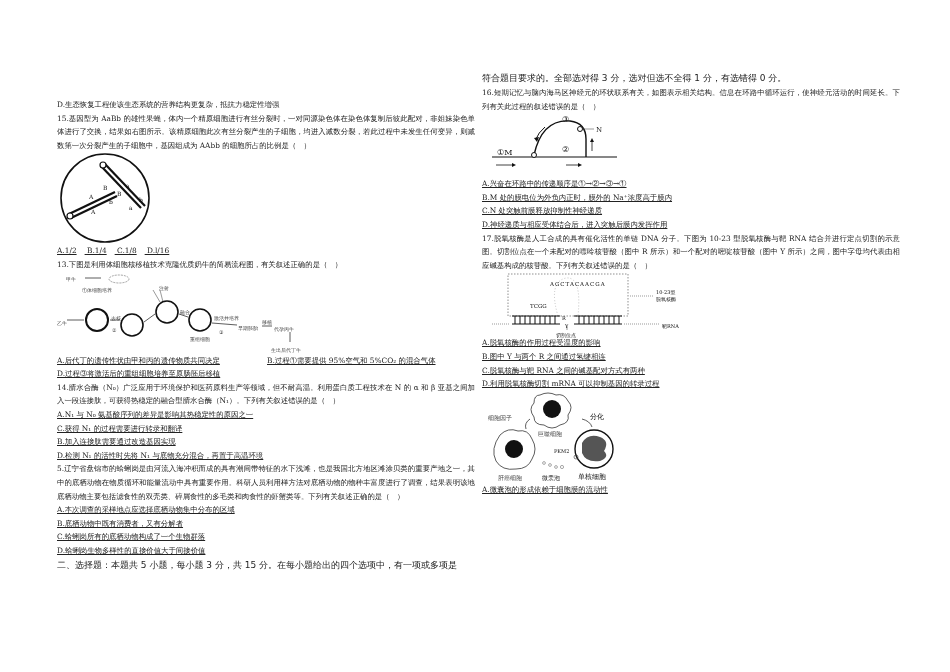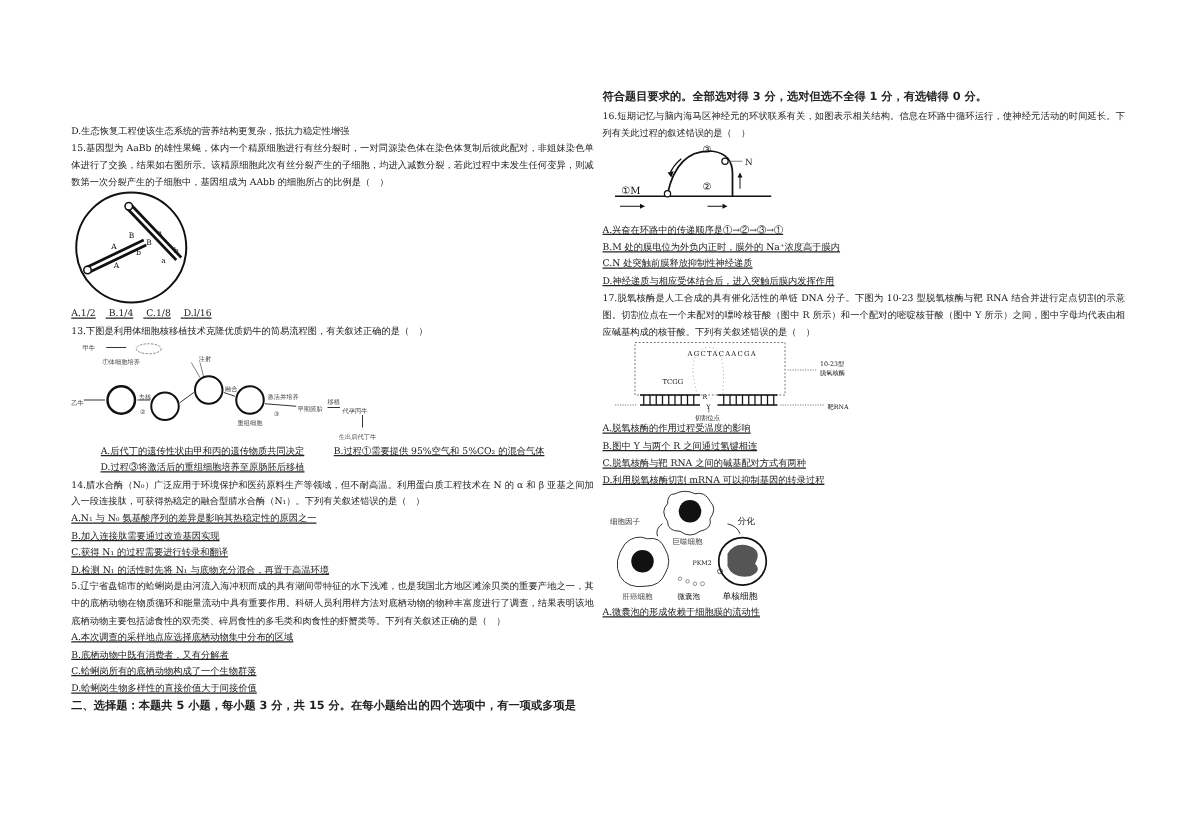--- a/index.html
+++ b/index.html
@@ -3,25 +3,25 @@
 <meta charset="utf-8">
 <style>
   html, body { margin: 0; padding: 0; background: #ffffff; }
   body { width: 950px; height: 672px; position: relative; overflow: hidden;
          font-family: "DejaVu Serif", "Liberation Serif", serif; color: #222; }
   .col { position: absolute; top: 70px; width: 418px; font-size: 7.4px; line-height: 13.6px; }
   .col.left { left: 57px; margin-top: 28px; }
   .col.right { left: 482px; }
   .p { margin: 0; white-space: normal; text-align: justify; }
   .opt { margin: 0; white-space: nowrap; text-decoration: underline; }
-  .sec { font-family: "DejaVu Sans", "Liberation Sans", sans-serif; font-weight: bold; font-size: 9px; line-height: 14px; margin: 1px 0; }
+  .sec { font-family: "DejaVu Sans", "Liberation Sans", sans-serif; font-weight: normal; font-size: 9px; line-height: 14px; margin: 1px 0; }
   .fig { position: relative; }
   .fig svg { display: block; }
   .fig .lbl { position: absolute; font-size: 5px; color: #444; white-space: nowrap; }
-  .row2 { display: flex; text-align: center; }
+  .row2 { display: flex; }
   .row2 span { flex: 0 0 auto; }
   .row2 span:first-child { width: 210px; }
   .inline-opts span { margin-right: 8px; }
 </style>
 </head>
 <body>
 
 <div class="col left">
   <p class="p">D.生态恢复工程使该生态系统的营养结构更复杂，抵抗力稳定性增强</p>
   <p class="p">15.基因型为 AaBb 的雄性果蝇，体内一个精原细胞进行有丝分裂时，一对同源染色体在染色体复制后彼此配对，非姐妹染色单体进行了交换，结果如右图所示。该精原细胞此次有丝分裂产生的子细胞，均进入减数分裂，若此过程中未发生任何变异，则减数第一次分裂产生的子细胞中，基因组成为 AAbb 的细胞所占的比例是（　）</p>
@@ -91,22 +91,22 @@
   <div class="opt row2">
     <span>A.后代丁的遗传性状由甲和丙的遗传物质共同决定</span>
     <span>B.过程①需要提供 95%空气和 5%CO₂ 的混合气体</span>
   </div>
   <div class="opt row2">
     <span>D.过程③将激活后的重组细胞培养至原肠胚后移植</span>
   </div>
 
   <p class="p">14.腈水合酶（N₀）广泛应用于环境保护和医药原料生产等领域，但不耐高温。利用蛋白质工程技术在 N 的 α 和 β 亚基之间加入一段连接肽，可获得热稳定的融合型腈水合酶（N₁）。下列有关叙述错误的是（　）</p>
   <p class="opt">A.N₁ 与 N₀ 氨基酸序列的差异是影响其热稳定性的原因之一</p>
+  <p class="opt">C.获得 N₁ 的过程需要进行转录和翻译</p>
   <p class="opt">B.加入连接肽需要通过改造基因实现</p>
-  <p class="opt">C.获得 N₁ 的过程需要进行转录和翻译</p>
   <p class="opt">D.检测 N₁ 的活性时先将 N₁ 与底物充分混合，再置于高温环境</p>
 
   <p class="p">5.辽宁省盘锦市的蛤蜊岗是由河流入海冲积而成的具有潮间带特征的水下浅滩，也是我国北方地区滩涂贝类的重要产地之一，其中的底栖动物在物质循环和能量流动中具有重要作用。科研人员利用样方法对底栖动物的物种丰富度进行了调查，结果表明该地底栖动物主要包括滤食性的双壳类、碎屑食性的多毛类和肉食性的虾蟹类等。下列有关叙述正确的是（　）</p>
   <p class="opt">A.本次调查的采样地点应选择底栖动物集中分布的区域</p>
   <p class="opt">B.底栖动物中既有消费者，又有分解者</p>
   <p class="opt">C.蛤蜊岗所有的底栖动物构成了一个生物群落</p>
   <p class="opt">D.蛤蜊岗生物多样性的直接价值大于间接价值</p>
 
   <p class="sec">二、选择题：本题共 5 小题，每小题 3 分，共 15 分。在每小题给出的四个选项中，有一项或多项是</p>
 </div>

